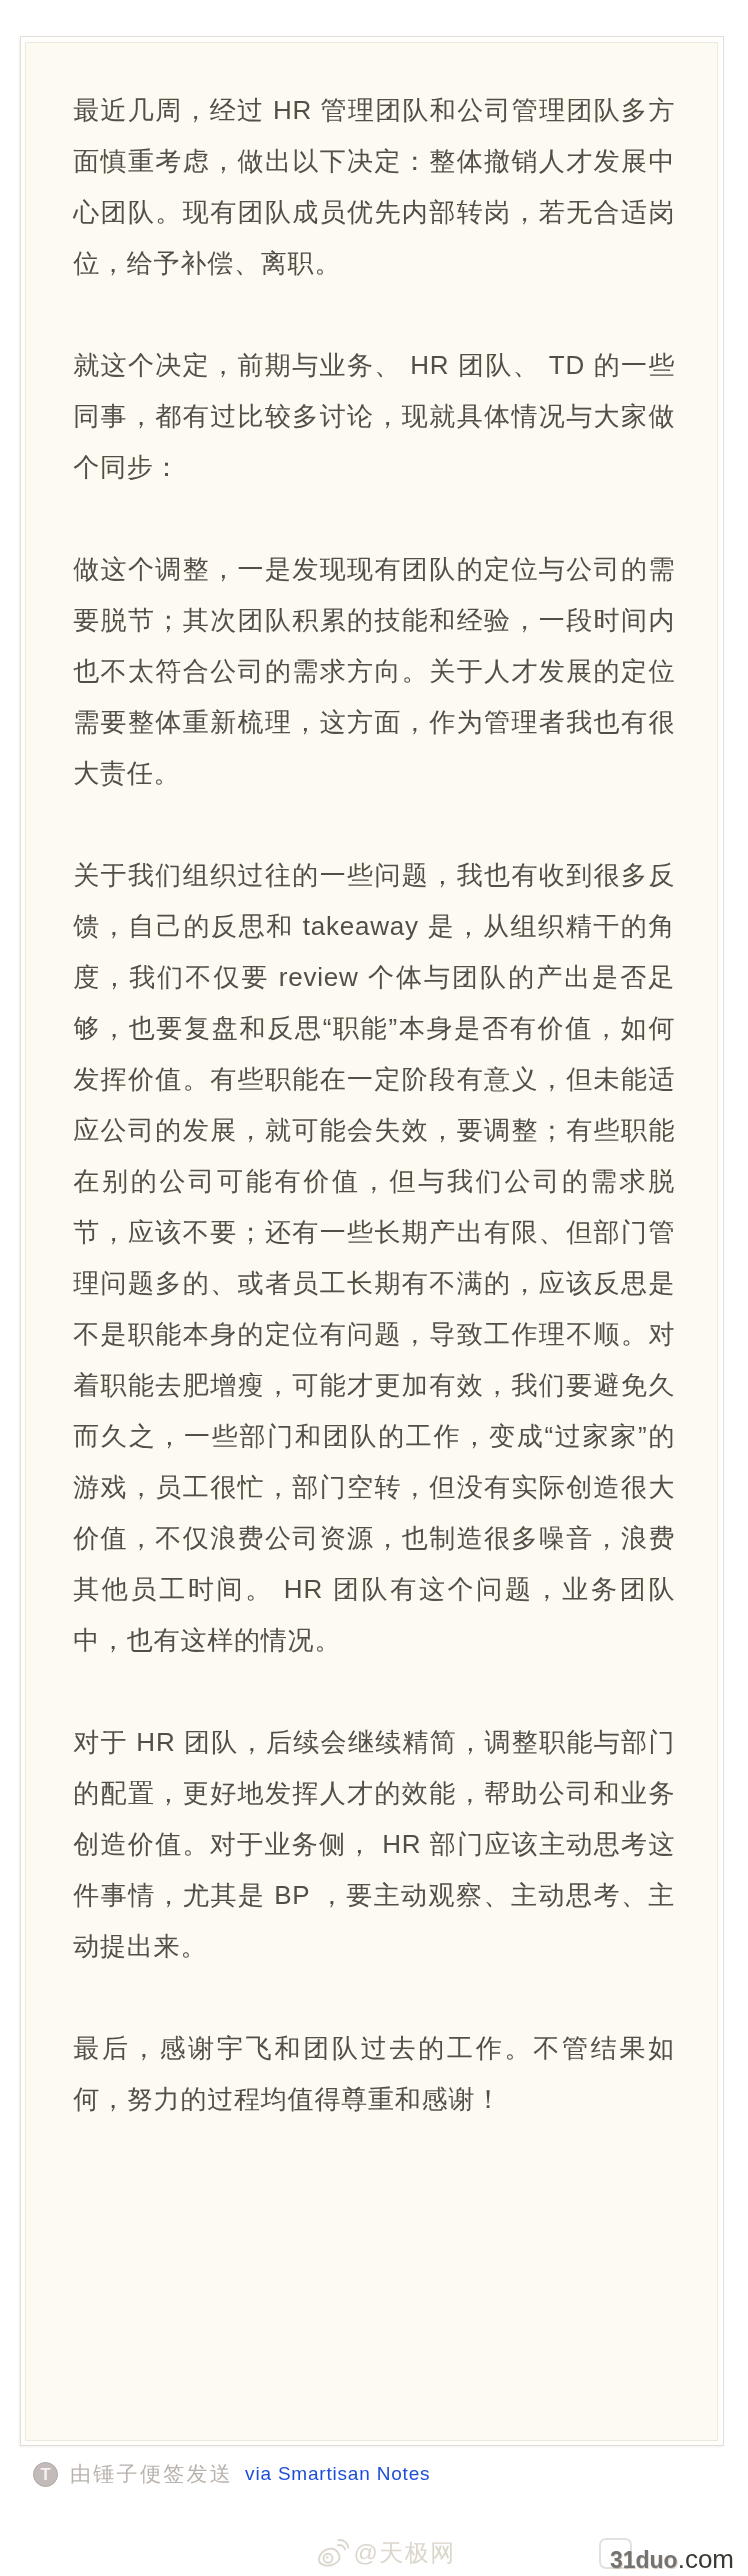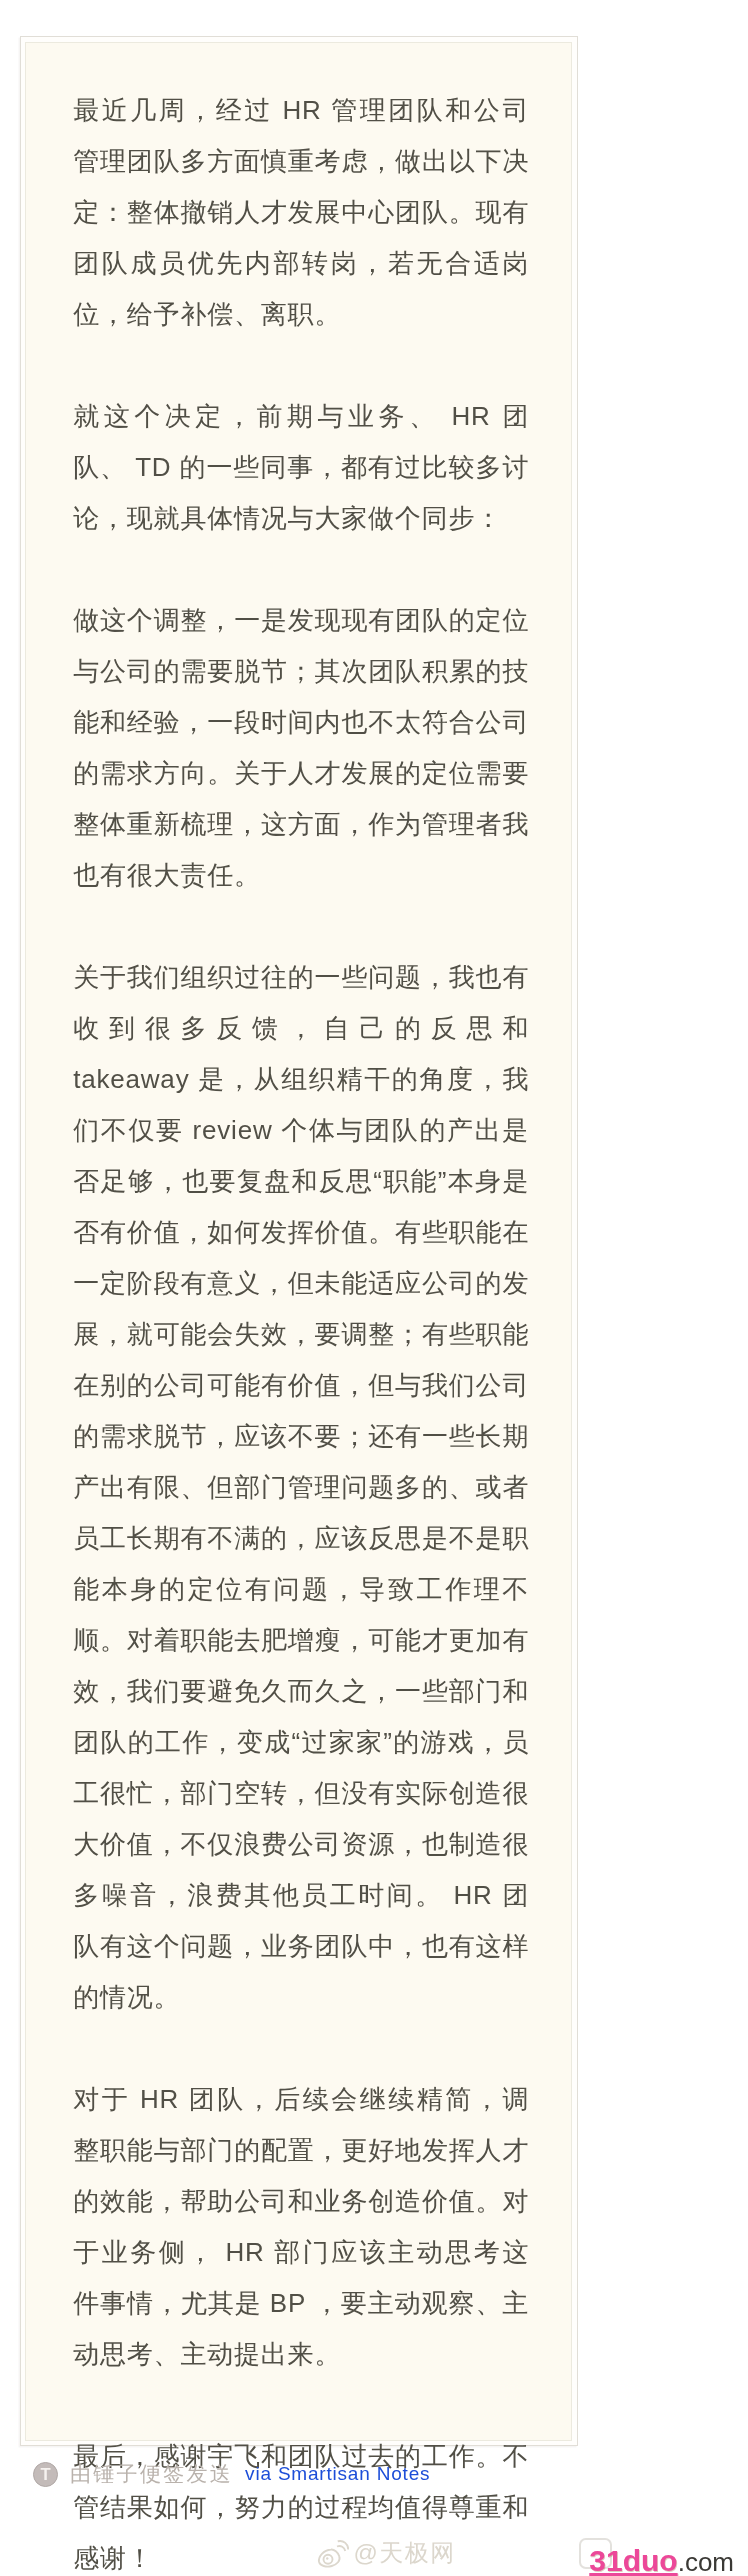--- a/index.html
+++ b/index.html
@@ -13,21 +13,21 @@
     width: 749px;
     height: 2576px;
     background: #ffffff;
     overflow: hidden;
   }
   
   .card-outer {
     position: absolute;
     left: 19.7px;
     top: 36px;
-    width: 558px;
+    width: 704px;
     height: 2410px;
     box-sizing: border-box;
     border: 0.8px solid #e1ded7;
     background: #fffefc;
     padding: 4.5px;
     box-shadow: -1.5px 1.5px 0 rgba(180,175,165,0.12);
   }
   .card-inner {
     box-sizing: border-box;
     width: 100%;
@@ -81,21 +81,21 @@
     font-size: 19px;
     letter-spacing: 0.8px;
     color: #1d4ed8;
   }
   
   .weibo-mark {
     position: absolute;
     left: 316px;
     top: 2537px;
     display: flex;
-    align-items: flex-end;
+    align-items: center;
     color: #dcd7cd;
     font-size: 24px;
     letter-spacing: 1.5px;
   }
   .weibo-mark svg { display: block; margin-right: 4.5px; }
   
   .site-mark {
     position: absolute;
     top: 2544px;
     right: 15px;
@@ -114,25 +114,24 @@
     position: absolute;
     left: 23px;
     top: 1.5px;
     font-size: 23px;
     font-weight: bold;
     color: rgba(185,180,170,0.30);
     letter-spacing: 2.3px;
   }
   .site-name {
     position: relative;
-    font-size: 30px;
+    font-size: 23px;
     font-weight: bold;
-    color: #ec4899;
+    color: #737373;
     text-shadow: 0.8px 0.8px 0 rgba(120,60,0,0.25);
-    text-decoration: underline;
   }
   .site-tld {
     position: relative;
     font-size: 26px;
     font-weight: normal;
     color: #3a3935;
   }
 </style>
 </head>
 <body>

